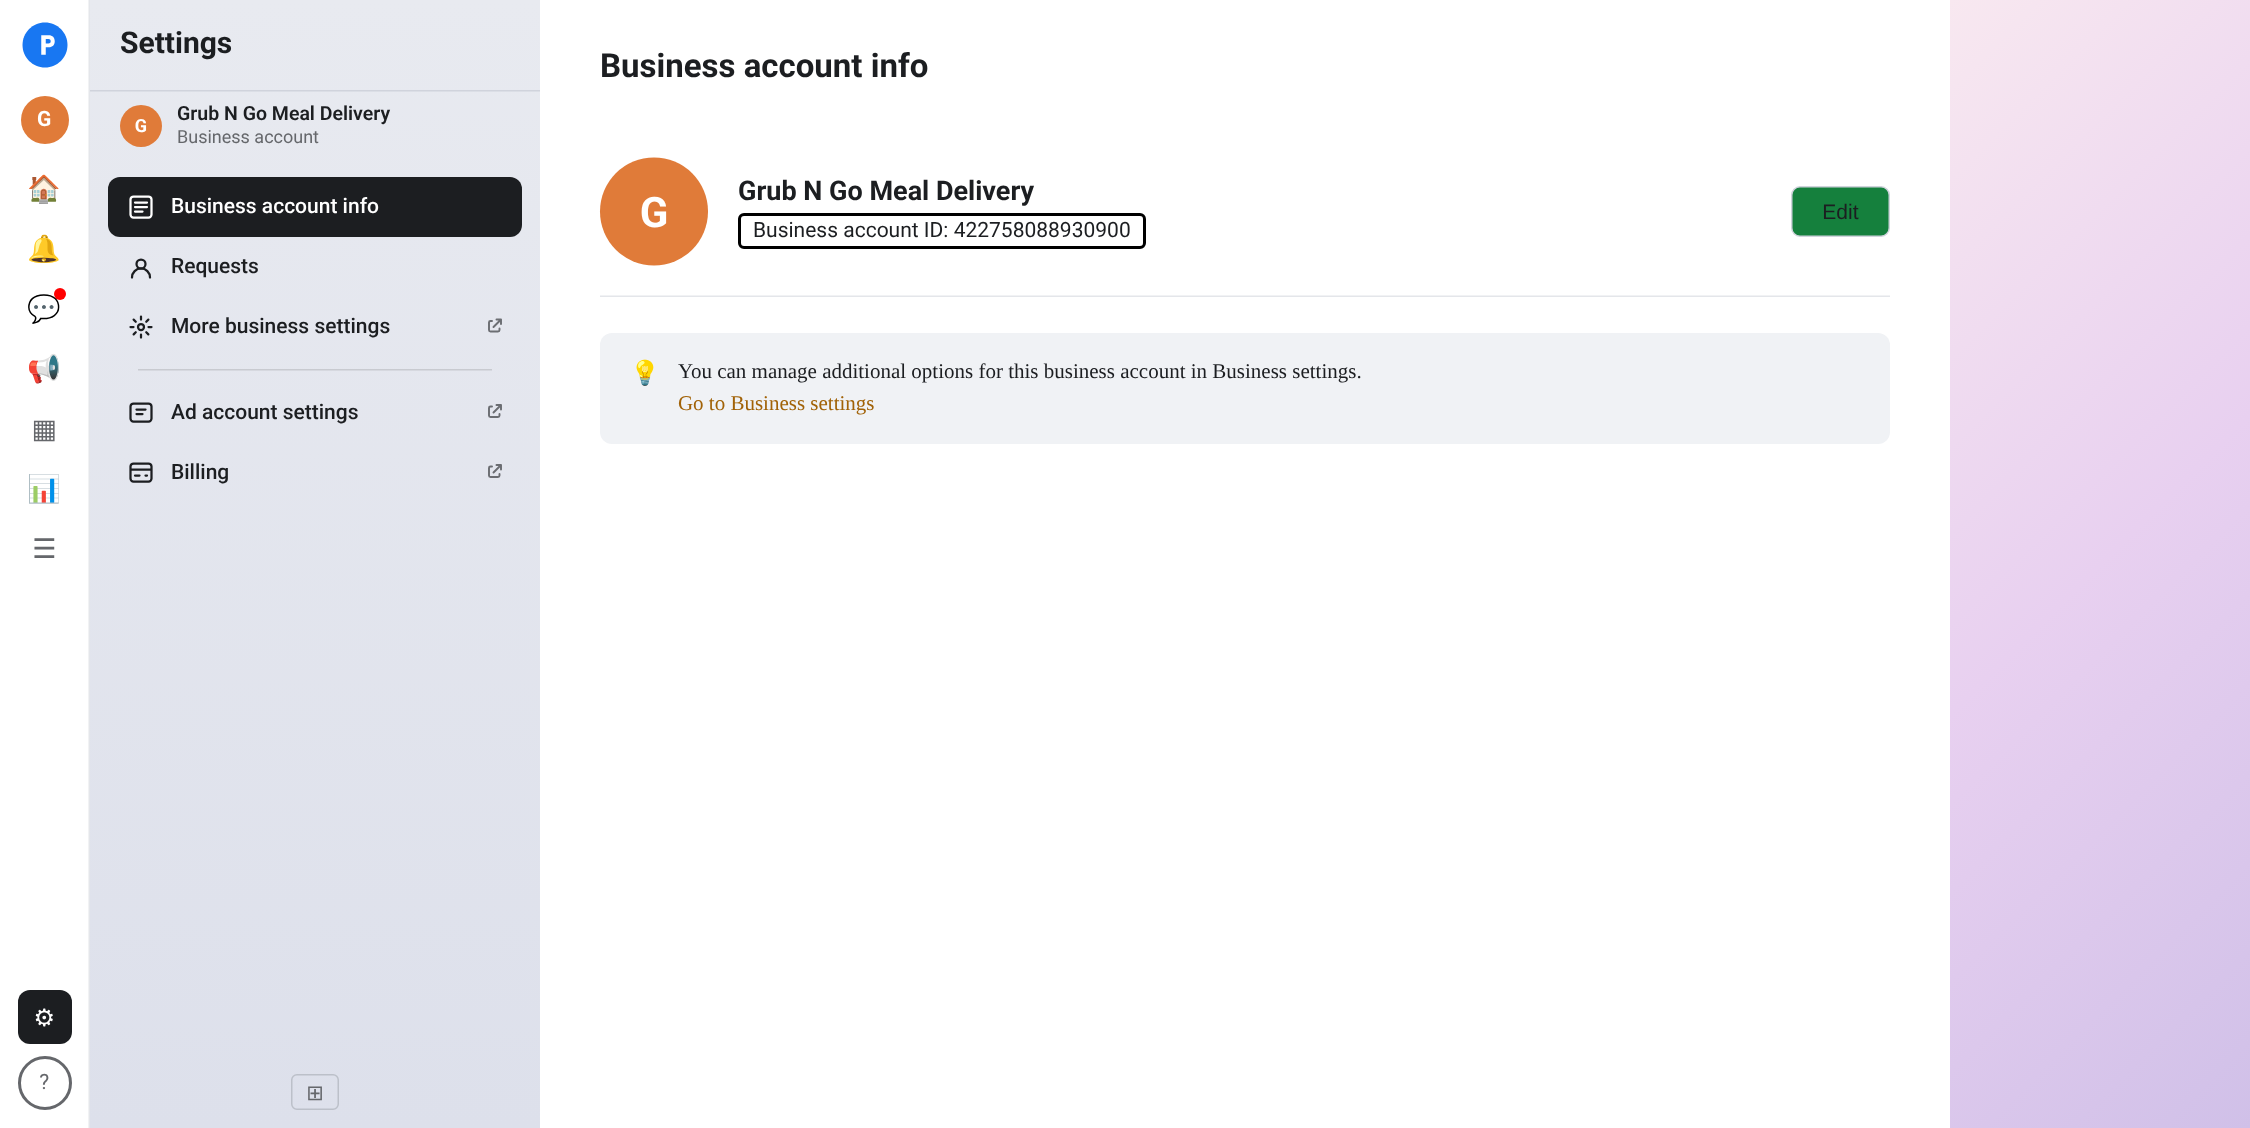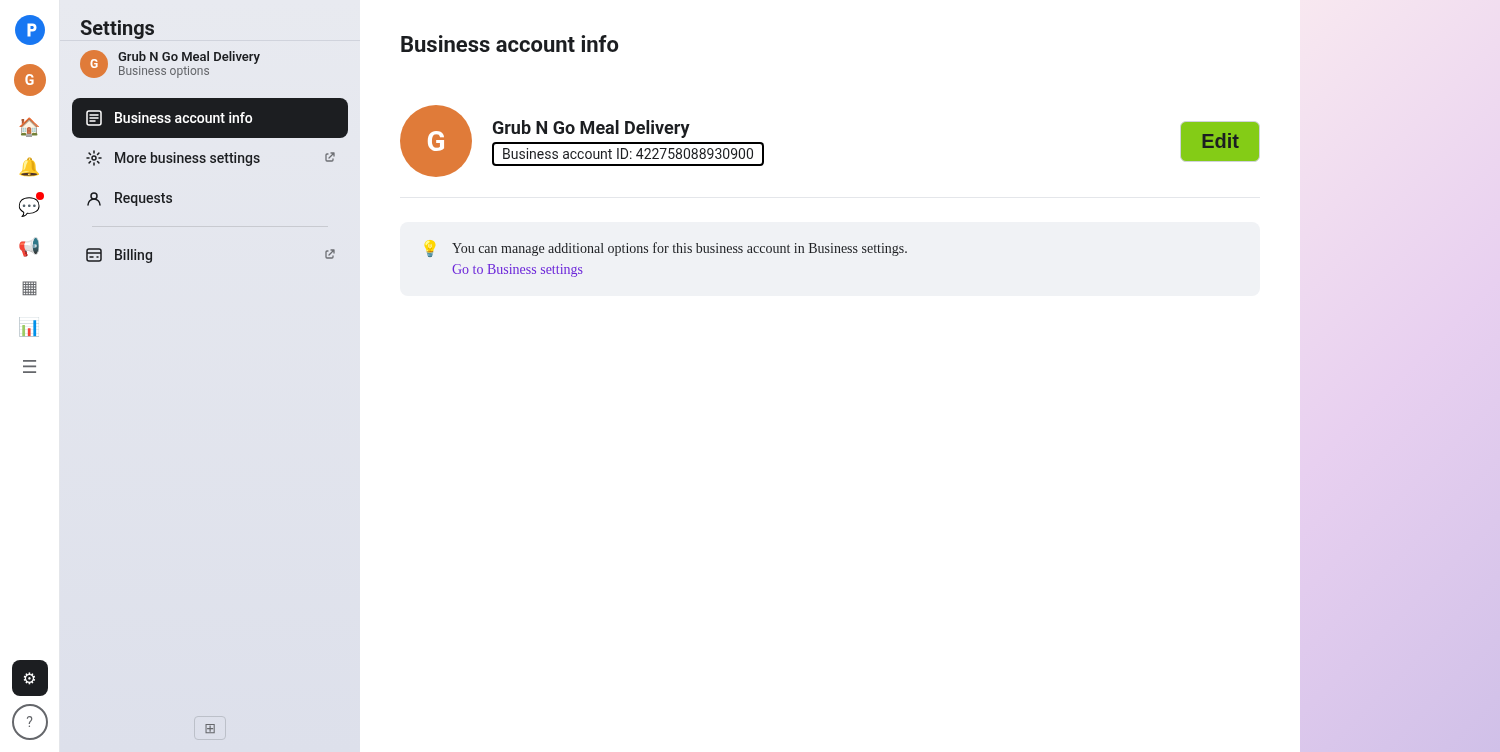--- a/index.html
+++ b/index.html
@@ -86,21 +86,21 @@
     
     .sidebar {
       width: 300px;
       background: linear-gradient(180deg, #e8eaf0 0%, #dde0eb 100%);
       display: flex;
       flex-direction: column;
       flex-shrink: 0;
       padding-top: 0;
     }
     .sidebar-header {
-      padding: 16px 20px 0 20px;
+      padding: 16px 20px 20px 20px;
       display: flex;
       align-items: flex-start;
       gap: 12px;
       border-bottom: 1px solid #d0d3dc;
     }
     .sidebar-title {
       font-size: 20px;
       font-weight: 700;
       color: #1c1e21;
     }
@@ -254,23 +254,23 @@
       border: 2px solid #000000;
       border-radius: 4px;
       padding: 2px 8px;
       font-size: 14px;
       color: #1c1e21;
     }
     .edit-button {
       padding: 8px 20px;
       border: 1px solid #d0d3dc;
       border-radius: 6px;
-      background: #84cc16;
-      font-size: 20px;
-      font-weight: 700;
+      background: #15803d;
+      font-size: 14px;
+      font-weight: 400;
       color: #1c1e21;
       cursor: pointer;
       white-space: nowrap;
     }
 
     .info-banner {
       background: #f0f2f5;
       border-radius: 8px;
       padding: 16px 20px;
       display: flex;
@@ -284,21 +284,21 @@
       margin-top: 1px;
       flex-shrink: 0;
     }
     .info-banner-text {
       font-size: 14px;
       color: #1c1e21;
       line-height: 1.5;
       font-family: Liberation Serif, serif;
     }
     .info-banner-link {
-      color: #6d28d9;
+      color: #a16207;
       text-decoration: none;
       cursor: pointer;
     }
 
     
     .right-bg {
       width: 200px;
       background: linear-gradient(135deg, #f8e8f0 0%, #e8d0f0 50%, #d0c0e8 100%);
       flex-shrink: 0;
     }
@@ -340,58 +340,70 @@
   <div class="sidebar-header">
     <span class="sidebar-title">Settings</span>
   </div>
 
   <div class="sidebar-account-info">
     <div class="sidebar-account-avatar">
       <span>G</span>
     </div>
     <div>
       <div class="sidebar-account-name">Grub N Go Meal Delivery</div>
-      <div class="sidebar-account-sub">Business options</div>
+      <div class="sidebar-account-sub">Business account</div>
     </div>
   </div>
 
   <div class="sidebar-nav">
 
     <div id="nav-items-container">
         <div class="nav-item active">
           <span class="nav-icon">
             <svg width="18" height="18" viewBox="0 0 18 18" fill="none">
               <rect x="2" y="2" width="14" height="14" rx="2" stroke="currentColor" stroke-width="1.5" fill="none"></rect>
               <path d="M5 6h8M5 9h8M5 12h5" stroke="currentColor" stroke-width="1.5" stroke-linecap="round"></path>
             </svg>
           </span>
           <span>Business account info</span>
         </div>
         <div class="nav-item">
           <span class="nav-icon">
             <svg width="18" height="18" viewBox="0 0 18 18" fill="none">
+              <circle cx="9" cy="7" r="3" stroke="currentColor" stroke-width="1.5" fill="none"></circle>
+              <path d="M3 16c0-3.3 2.7-6 6-6s6 2.7 6 6" stroke="currentColor" stroke-width="1.5" stroke-linecap="round"></path>
+            </svg>
+          </span>
+          <span>Requests</span>
+        </div>
+        <div class="nav-item">
+          <span class="nav-icon">
+            <svg width="18" height="18" viewBox="0 0 18 18" fill="none">
               <circle cx="9" cy="9" r="2" stroke="currentColor" stroke-width="1.5" fill="none"></circle>
               <path d="M9 2v2M9 14v2M2 9h2M14 9h2M4.1 4.1l1.4 1.4M12.5 12.5l1.4 1.4M4.1 13.9l1.4-1.4M12.5 5.5l1.4-1.4" stroke="currentColor" stroke-width="1.5" stroke-linecap="round"></path>
             </svg>
           </span>
           <span>More business settings</span>
           <span class="nav-ext"><svg width="12" height="12" viewBox="0 0 12 12" fill="none">
               <path d="M7 2h3v3M10 2L5 7M4 3H3a1 1 0 00-1 1v5a1 1 0 001 1h5a1 1 0 001-1V8" stroke="currentColor" stroke-width="1.3" stroke-linecap="round" stroke-linejoin="round"></path>
             </svg></span>
         </div>
+        <div class="sidebar-divider"></div>
         <div class="nav-item">
           <span class="nav-icon">
             <svg width="18" height="18" viewBox="0 0 18 18" fill="none">
-              <circle cx="9" cy="7" r="3" stroke="currentColor" stroke-width="1.5" fill="none"></circle>
-              <path d="M3 16c0-3.3 2.7-6 6-6s6 2.7 6 6" stroke="currentColor" stroke-width="1.5" stroke-linecap="round"></path>
+              <rect x="2" y="3" width="14" height="12" rx="2" stroke="currentColor" stroke-width="1.5" fill="none"></rect>
+              <path d="M6 7h6M6 10h4" stroke="currentColor" stroke-width="1.5" stroke-linecap="round"></path>
             </svg>
           </span>
-          <span>Requests</span>
+          <span>Ad account settings</span>
+          <span class="nav-ext"><svg width="12" height="12" viewBox="0 0 12 12" fill="none">
+              <path d="M7 2h3v3M10 2L5 7M4 3H3a1 1 0 00-1 1v5a1 1 0 001 1h5a1 1 0 001-1V8" stroke="currentColor" stroke-width="1.3" stroke-linecap="round" stroke-linejoin="round"></path>
+            </svg></span>
         </div>
-        <div class="sidebar-divider"></div>
         <div class="nav-item">
           <span class="nav-icon">
             <svg width="18" height="18" viewBox="0 0 18 18" fill="none">
               <rect x="2" y="3" width="14" height="12" rx="2" stroke="currentColor" stroke-width="1.5" fill="none"></rect>
               <path d="M2 7h14" stroke="currentColor" stroke-width="1.5"></path>
               <path d="M5 11h3M12 11h1" stroke="currentColor" stroke-width="1.5" stroke-linecap="round"></path>
             </svg>
           </span>
           <span>Billing</span>
           <span class="nav-ext"><svg width="12" height="12" viewBox="0 0 12 12" fill="none">

